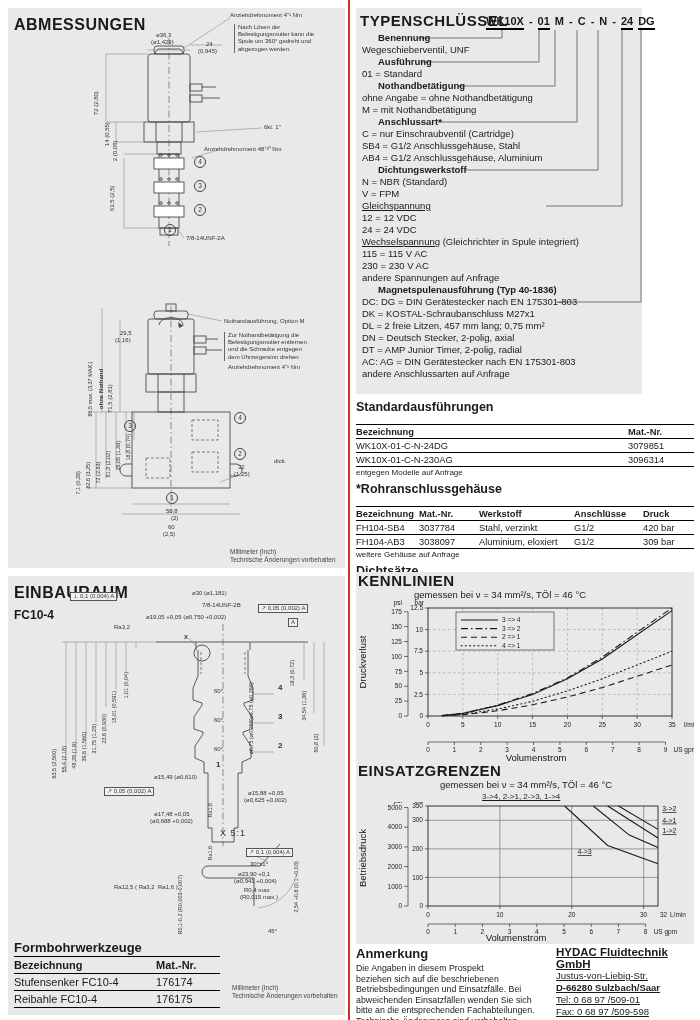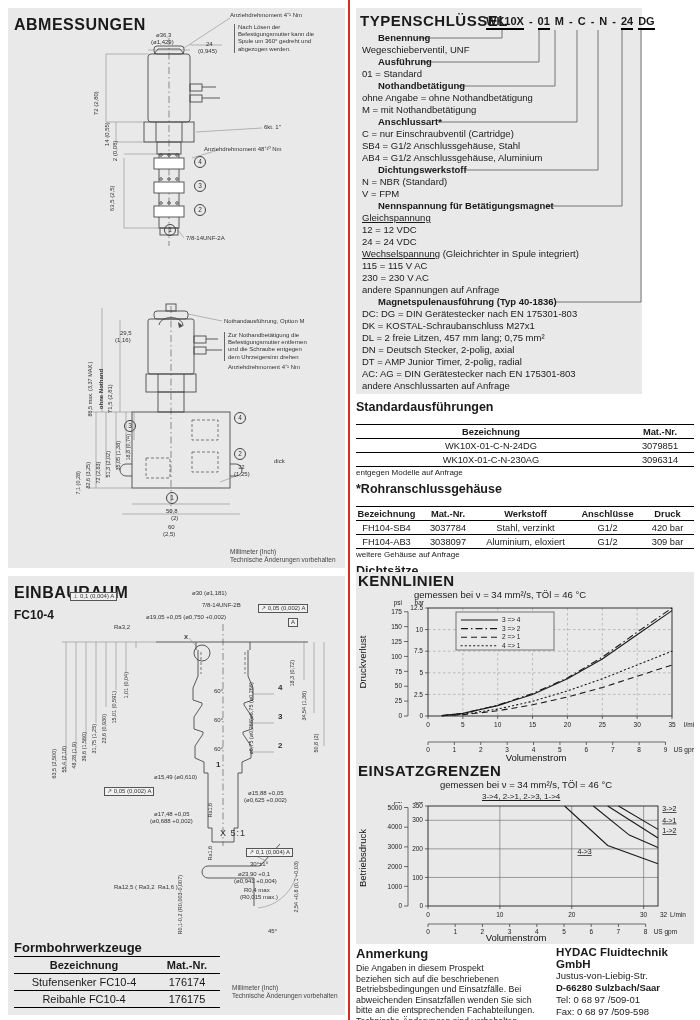--- a/index.html
+++ b/index.html
@@ -35,21 +35,21 @@
   .cpart{margin-right:5px;}
   .cpart.cu{border-bottom:2px solid #000;padding-bottom:1px;}
   #ts-lines{position:absolute;left:6px;top:24px;width:330px;font-size:9.5px;}
   .ts-line{height:12px;line-height:12px;white-space:nowrap;}
   .ts-line.b{font-weight:bold;margin-left:16px;}
   .ul{text-decoration:underline;}
   svg.conn{position:absolute;left:0;top:0;}
   svg.conn polyline{fill:none;stroke:#555;stroke-width:.8;}
   
   .ttitle{font-size:12.5px;font-weight:bold;border-bottom:1px solid #000;padding-bottom:10px;}
-  .dtable{width:100%;text-align:center;}
+  .dtable{width:100%;}
   .trow{display:grid;border-bottom:1px solid #000;}
   .trow.th{font-weight:bold;border-bottom:1.8px solid #000;}
   .trow:last-child{border-bottom:1.8px solid #000;}
   .tcell{font-size:9.3px;padding:1.5px 2px 1.5px 0;white-space:nowrap;overflow:hidden;}
   .tfoot{font-size:8px;padding-top:1px;}
   .tblock{margin-bottom:5px;}
   .formtbl .tcell{font-size:11px;padding:2px 2px 2px 0;}
   .formtbl-title{font-size:13px;font-weight:bold;border-bottom:1.5px solid #000;padding-bottom:1px;}
   
   .chart-sub{position:absolute;font-size:9.5px;}
@@ -63,21 +63,21 @@
   text.u{text-decoration:underline;}
   text.axlbl{font-size:9.5px;fill:#111;}
   .ser{fill:none;stroke:#1a1a1a;stroke-width:1.1;}
   .ser.dashdot{stroke-dasharray:7 3 1.5 3;}
   .ser.dashed{stroke-dasharray:6 4;}
   .ser.dotted{stroke-dasharray:1.2 3;stroke-linecap:round;}
   .legendbox{fill:#e9e9e9;stroke:#555;stroke-width:.8;}
   
   .anm-title{font-size:13px;font-weight:bold;margin-bottom:2px;}
   .anm-line{font-size:8.8px;line-height:10.5px;}
-  .ct-line{font-size:9.5px;line-height:12px;}
+  .ct-line{font-size:9.5px;line-height:12px;text-decoration:underline;}
   .ct-line.b0{font-size:11.5px;font-weight:bold;}
   .ct-line.b2{font-weight:bold;}
 </style>
 </head>
 <body>
 
 <div class="page">
   <div class="vdiv"></div>
 
   <section class="panel" style="left:8px;top:8px;width:337px;height:560px;">
@@ -353,21 +353,20 @@
         <div class="ts-line b">Nothandbetätigung</div>
         <div class="ts-line">ohne Angabe = ohne Nothandbetätigung</div>
         <div class="ts-line">M    = mit Nothandbetätigung</div>
         <div class="ts-line b">Anschlussart*</div>
         <div class="ts-line">C    = nur Einschraubventil (Cartridge)</div>
         <div class="ts-line">SB4 = G1/2 Anschlussgehäuse, Stahl</div>
         <div class="ts-line">AB4 = G1/2 Anschlussgehäuse, Aluminium</div>
         <div class="ts-line b">Dichtungswerkstoff</div>
         <div class="ts-line">N    = NBR (Standard)</div>
         <div class="ts-line">V    = FPM</div>
-        <div class="ts-line b">Nennspannung für Betätigungsmagnet</div>
         <div class="ts-line"><span class="ul">Gleichspannung</span></div>
         <div class="ts-line">12   = 12 VDC</div>
         <div class="ts-line">24   = 24 VDC</div>
         <div class="ts-line"><span class="ul">Wechselspannung</span> (Gleichrichter in Spule integriert)</div>
         <div class="ts-line">115 = 115 V AC</div>
         <div class="ts-line">230 = 230 V AC</div>
         <div class="ts-line">andere Spannungen auf Anfrage</div>
         <div class="ts-line b">Magnetspulenausführung (Typ 40-1836)</div>
         <div class="ts-line">DC: DG  =  DIN Gerätestecker nach EN 175301-803</div>
         <div class="ts-line">      DK  =  KOSTAL-Schraubanschluss M27x1</div>

